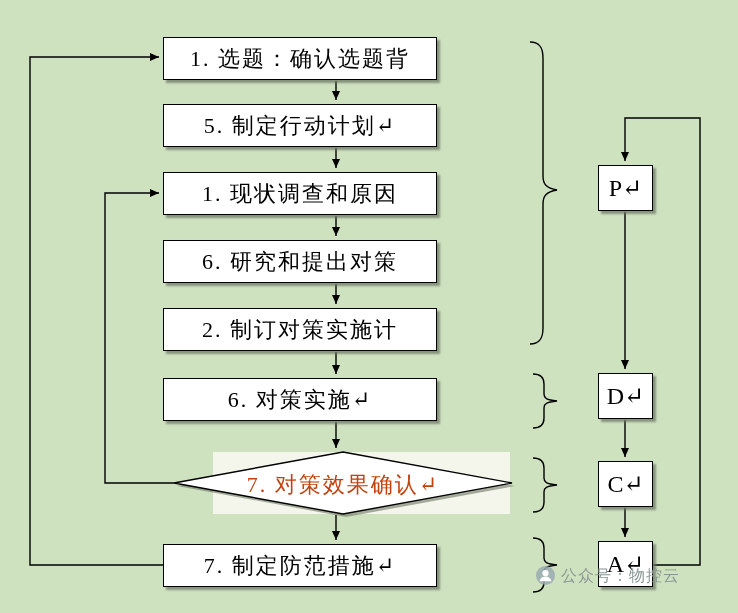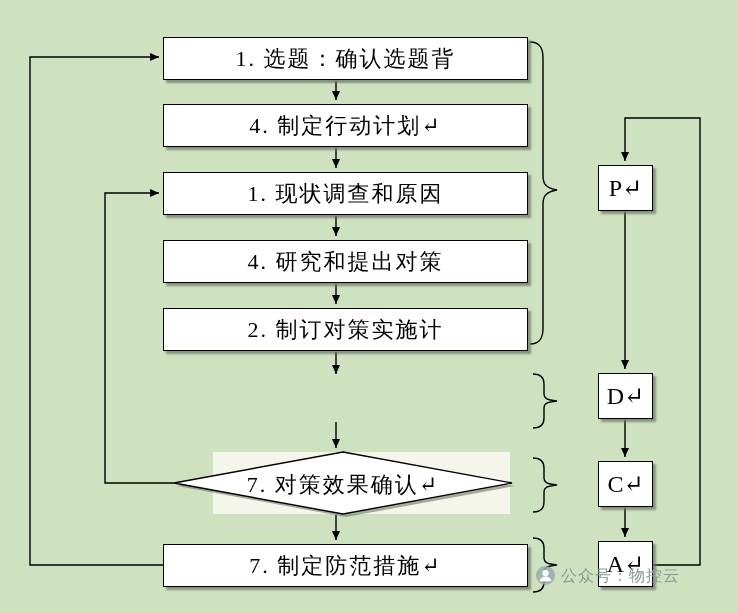--- a/index.html
+++ b/index.html
@@ -6,21 +6,21 @@
   .stage{
     position:relative;
     width:738px;height:613px;
     background:#cfe2c0;
     font-family:"Liberation Serif","DejaVu Serif",serif;
     overflow:hidden;
   }
   .overlay{position:absolute;left:0;top:0;}
   .box{
     position:absolute;
-    left:163px;width:365px;height:43px;
+    left:163px;width:274px;height:43px;
     background:#ffffff;
     border:1.4px solid #000;
     box-shadow:3px 3px 2px rgba(110,120,100,0.75);
     text-align:center;
     line-height:41px;
     font-size:22px;
     letter-spacing:2px;
     color:#000;
     box-sizing:border-box;
     white-space:nowrap;
@@ -36,21 +36,21 @@
     font-size:24px;
     color:#000;
     box-sizing:border-box;
   }
   .diamond-label{
     position:absolute;
     left:213px;top:470px;width:260px;
     text-align:center;
     font-size:22px;
     letter-spacing:2px;
-    color:#000000;
+    color:#c2410c;
     white-space:nowrap;
   }
   .watermark{
     position:absolute;
     left:536px;top:566px;
     display:flex;align-items:flex-start;gap:6px;
     font-size:16px;
     color:#8a9794;
     letter-spacing:1px;
     font-family:"Liberation Sans","DejaVu Sans",sans-serif;
@@ -94,24 +94,25 @@
       <path d="M533,374 C541,374 544,378 544,384 L544,394 C544,398 546,400 557,401 C546,402 544,404 544,408 L544,418 C544,424 541,428 533,428"></path>
       <path d="M533,458 C541,458 544,462 544,468 L544,478 C544,482 546,484 557,485 C546,486 544,488 544,492 L544,502 C544,508 541,512 533,512"></path>
       <path d="M533,538 C541,538 544,542 544,548 L544,558 C544,562 546,564 557,565 C546,566 544,568 544,572 L544,582 C544,588 541,592 533,592"></path>
     </g>
 
     <polygon points="346,455 515,486 346,517 177,486" fill="rgba(110,120,100,0.6)"></polygon>
     <polygon points="343,452 512,483 343,514 174,483" fill="#ffffff" stroke="#000" stroke-width="1.4"></polygon>
   </svg>
 
   <div class="box" style="top:37px">1. 选题：确认选题背</div>
-  <div class="box" style="top:104px">4. 制定行动计划↵</div>
+  <div class="box" style="top:104px">5. 制定行动计划↵</div>
   <div class="box" style="top:172px">1. 现状调查和原因</div>
-  <div class="box" style="top:240px">4. 研究和提出对策</div>
+  <div class="box" style="top:240px">6. 研究和提出对策</div>
   <div class="box" style="top:308px">2. 制订对策实施计</div>
+  <div class="box" style="top:378px">6. 对策实施↵</div>
   <div class="diamond-label">7. 对策效果确认↵</div>
   <div class="box" style="top:544px">7. 制定防范措施↵</div>
 
   <div class="pbox" style="top:165px">P↵</div>
   <div class="pbox" style="top:373px">D↵</div>
   <div class="pbox" style="top:461px">C↵</div>
   <div class="pbox" style="top:541px">A↵</div>
 
   <div class="watermark">
     <svg width="19" height="19" viewBox="0 0 19 19">

